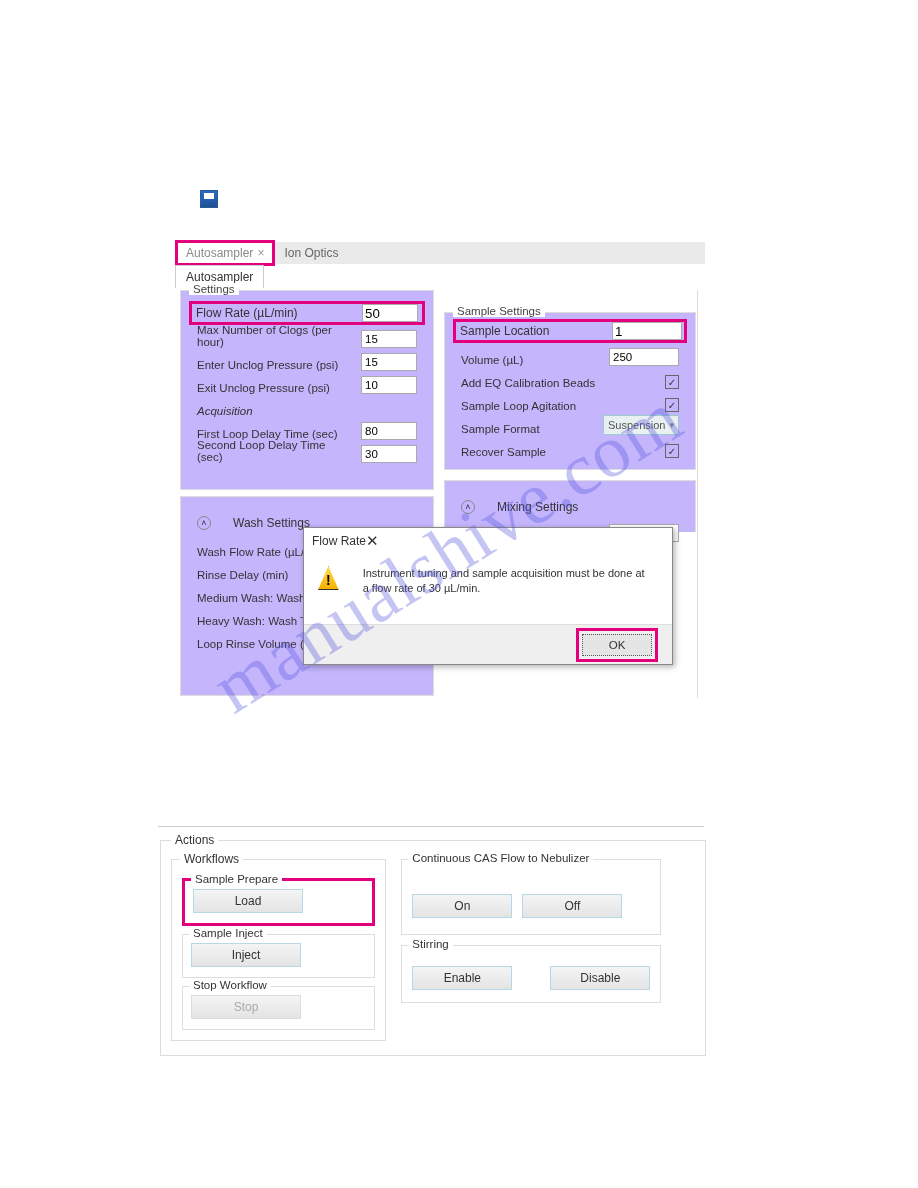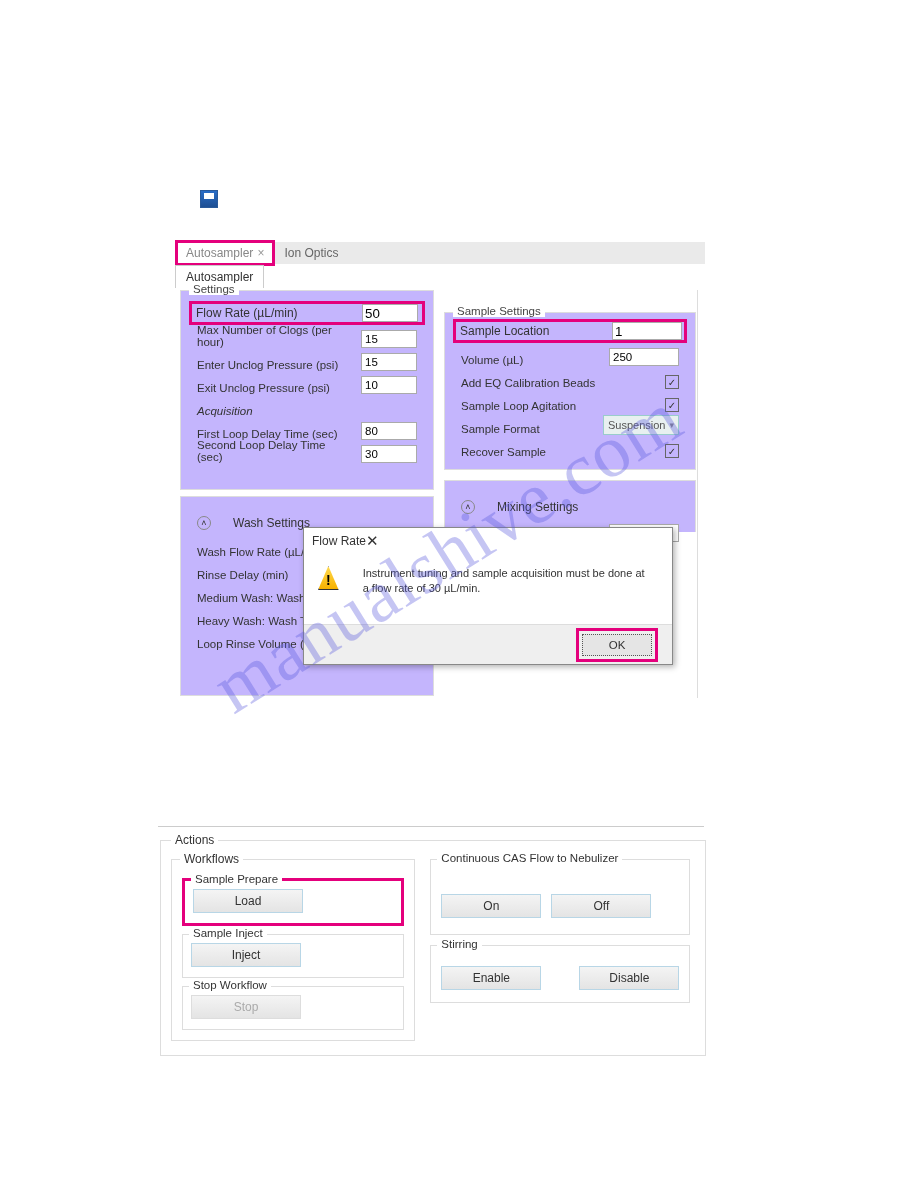--- a/index.html
+++ b/index.html
@@ -31,21 +31,21 @@
   .dialog-title { height:26px; display:flex; align-items:center; justify-content:flex-start; padding:0 8px; font-size:12px; }
   .dialog-close { font-size:15px; color:#333; cursor:pointer; }
   .dialog-body { display:flex; padding:12px 20px 0 14px; gap:24px; font-size:11px; color:#333; }
   .warn-icon { width:28px; height:24px; background:linear-gradient(#ffd94d,#f7b100); clip-path: polygon(50% 0, 100% 100%, 0 100%); border:1px solid #333; position:relative; display:inline-flex; align-items:center; justify-content:center; }
   .warn-icon::after { content:"!"; color:#000; font-weight:bold; font-size:14px; position:relative; top:2px; }
   .dialog-footer { position:absolute; bottom:0; left:0; right:0; height:40px; background:#efefef; display:flex; justify-content:flex-end; align-items:center; padding-right:14px; border-top:1px solid #ddd; }
   .ok-btn { width:70px; height:22px; background:#e5e5e5; border:1px dotted #555; font-size:11.5px; display:inline-flex; align-items:center; justify-content:center; }
   .hr-line { position:absolute; left:158px; top:826px; width:546px; border-top:1px solid #ccc; }
   .actions-box { position:absolute; left:160px; top:840px; width:546px; border:1px solid #ddd; padding:8px 10px 14px 10px; }
   .actions-box .grp-title { position:absolute; top:-8px; left:10px; background:#fff; padding:0 4px; font-size:12px; }
-  .workflows-box { border:1px solid #ddd; padding:10px; width:244px; position:relative; margin-top:10px; display:inline-block; vertical-align:top; }
+  .workflows-box { border:1px solid #ddd; padding:10px; width:215px; position:relative; margin-top:10px; display:inline-block; vertical-align:top; }
   .workflows-box .sub-title { position:absolute; top:-8px; left:8px; background:#fff; padding:0 4px; font-size:12px; }
   .mini-group { border:1px solid #ddd; padding:8px 8px 10px 8px; margin:8px 0 0 0; position:relative; }
   .mini-title { position:absolute; top:-8px; left:6px; background:#fff; padding:0 4px; font-size:11.5px; }
   .act-btn { width:110px; height:24px; background:linear-gradient(#f4f4f4,#e4e4e4); border:1px solid #b8d6e6; display:inline-flex; align-items:center; justify-content:center; font-size:12px; color:#333; }
   .act-btn.disabled { color:#aaa; border:1px solid #ddd; }
   .right-col { display:inline-block; vertical-align:top; margin-left:12px; margin-top:10px; width:260px; }
   .wide-group { border:1px solid #ddd; padding:14px 10px 16px 10px; position:relative; }
   .btn-pair { display:flex; gap:10px; margin-top:20px; }
   .btn-pair .act-btn { width:100px; }
   .stir-group { border:1px solid #ddd; padding:10px 10px 12px 10px; position:relative; margin-top:10px; }

